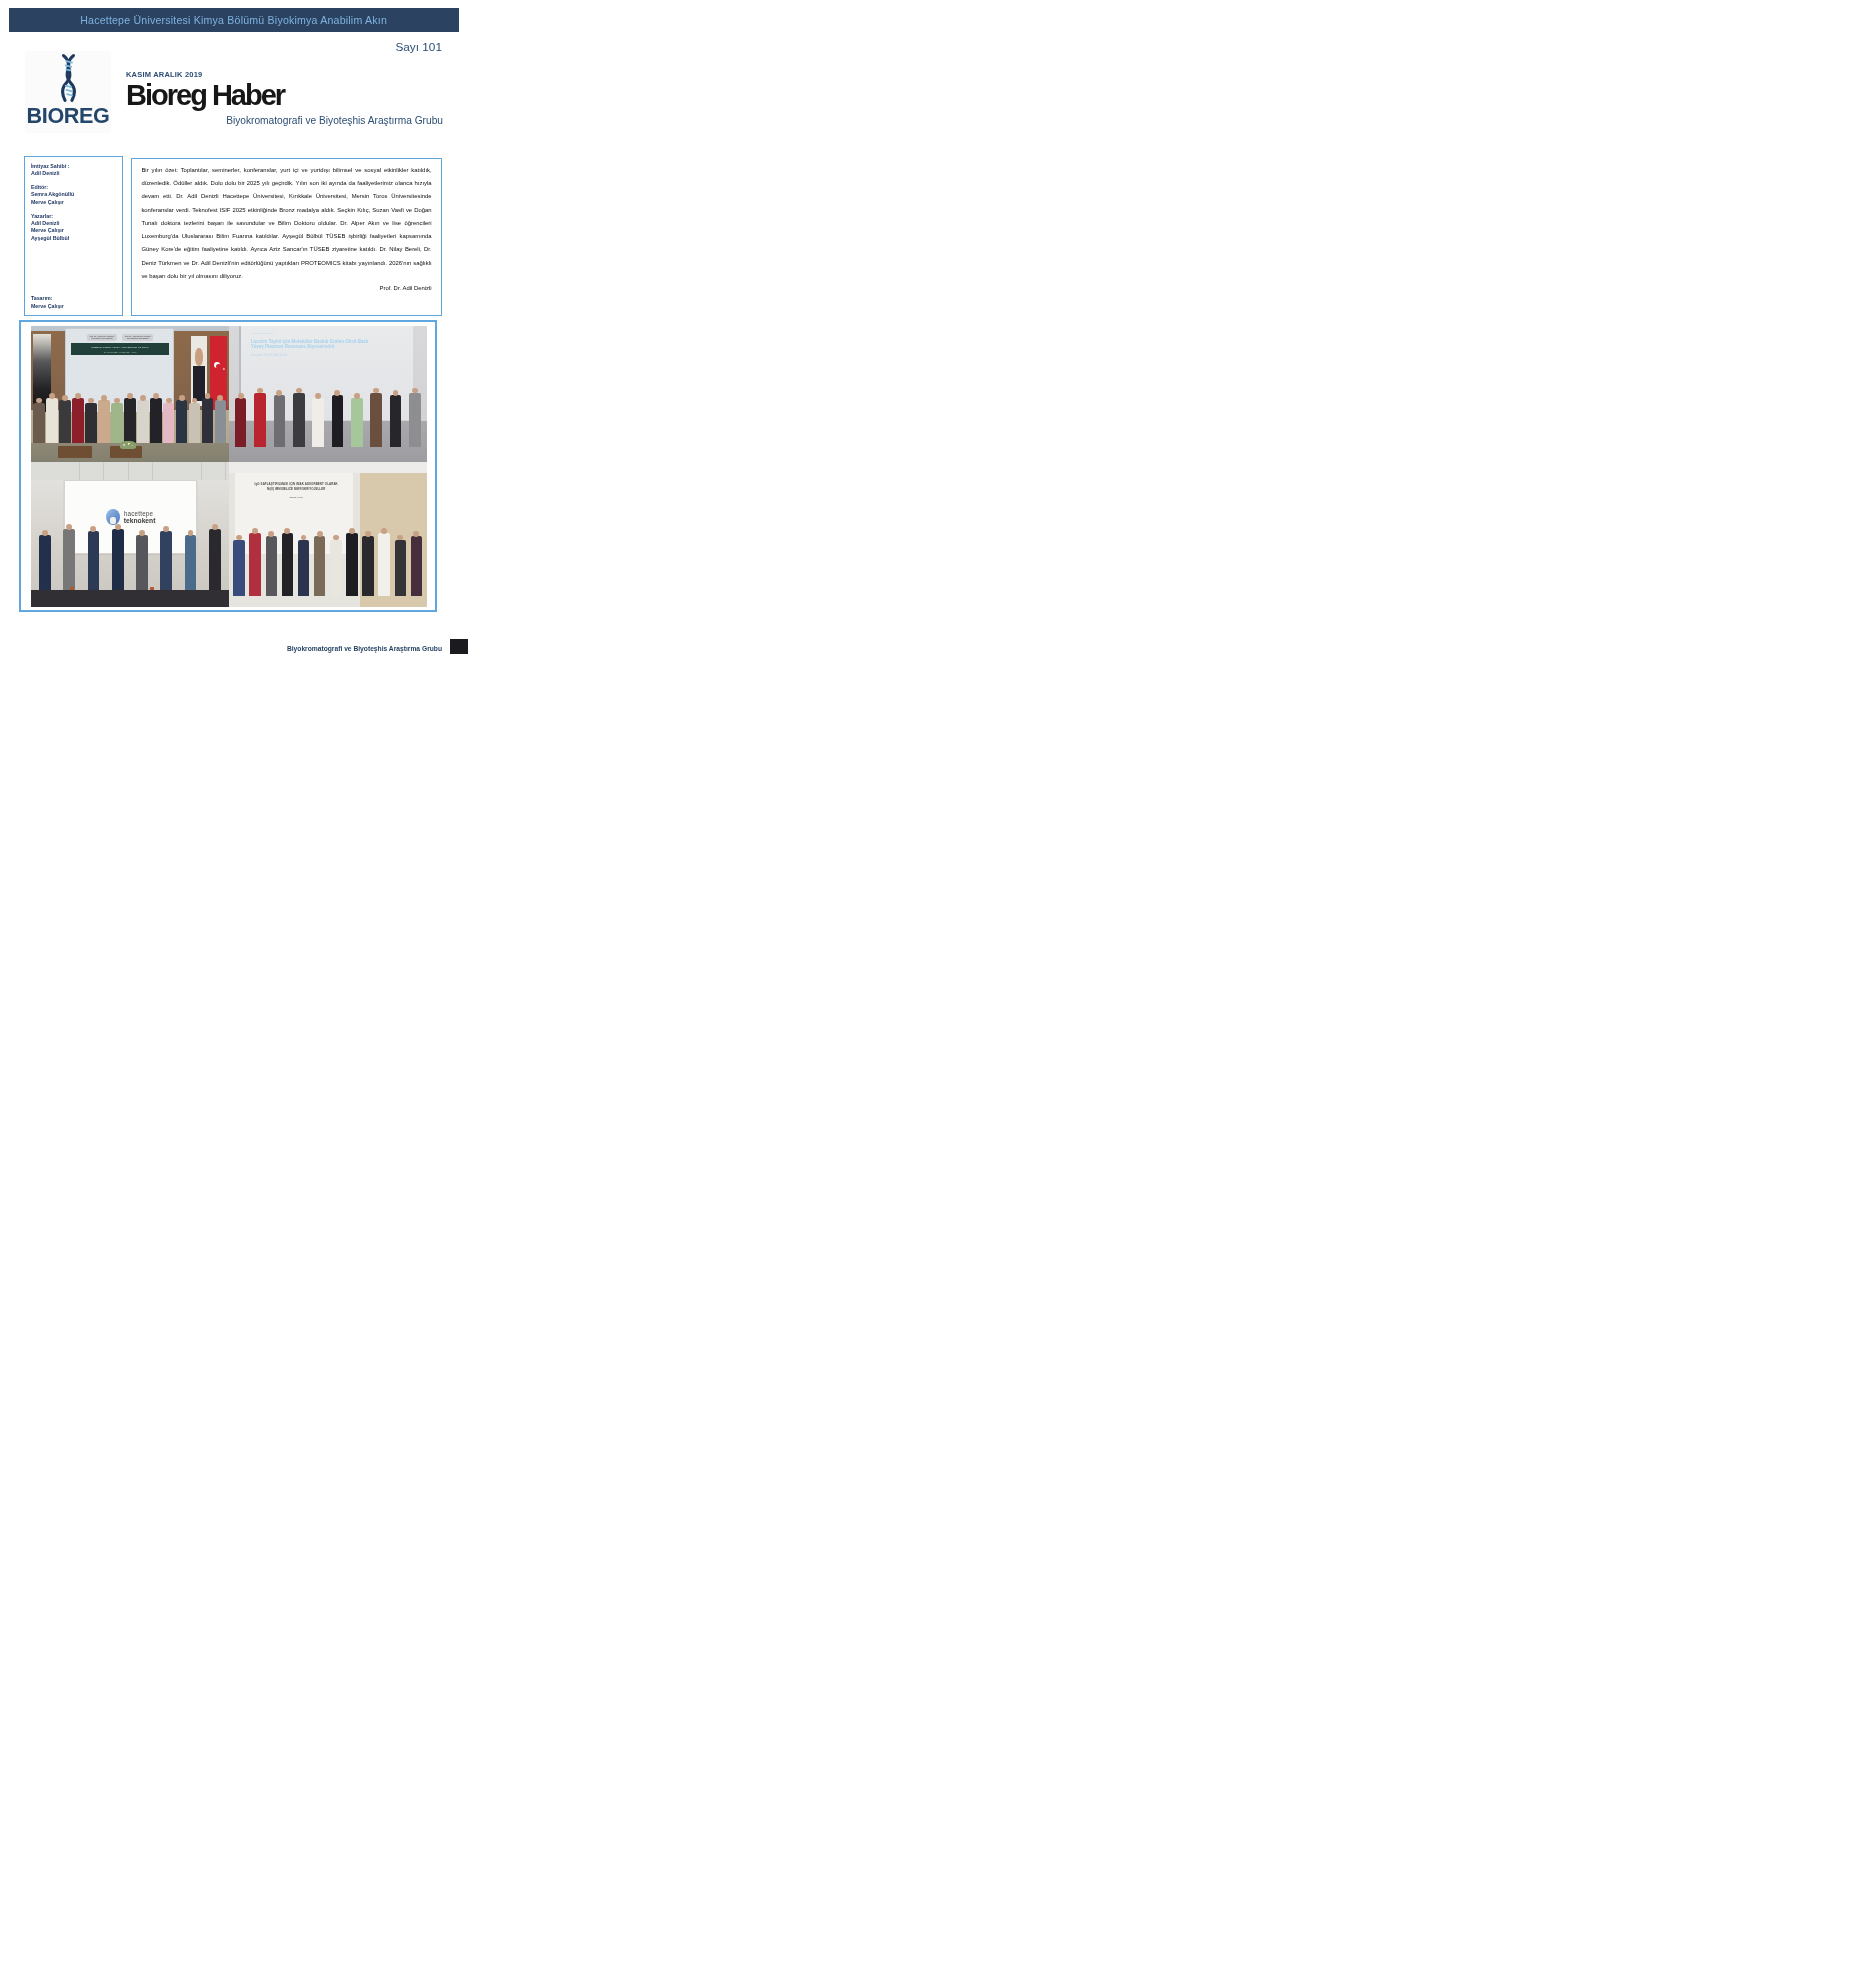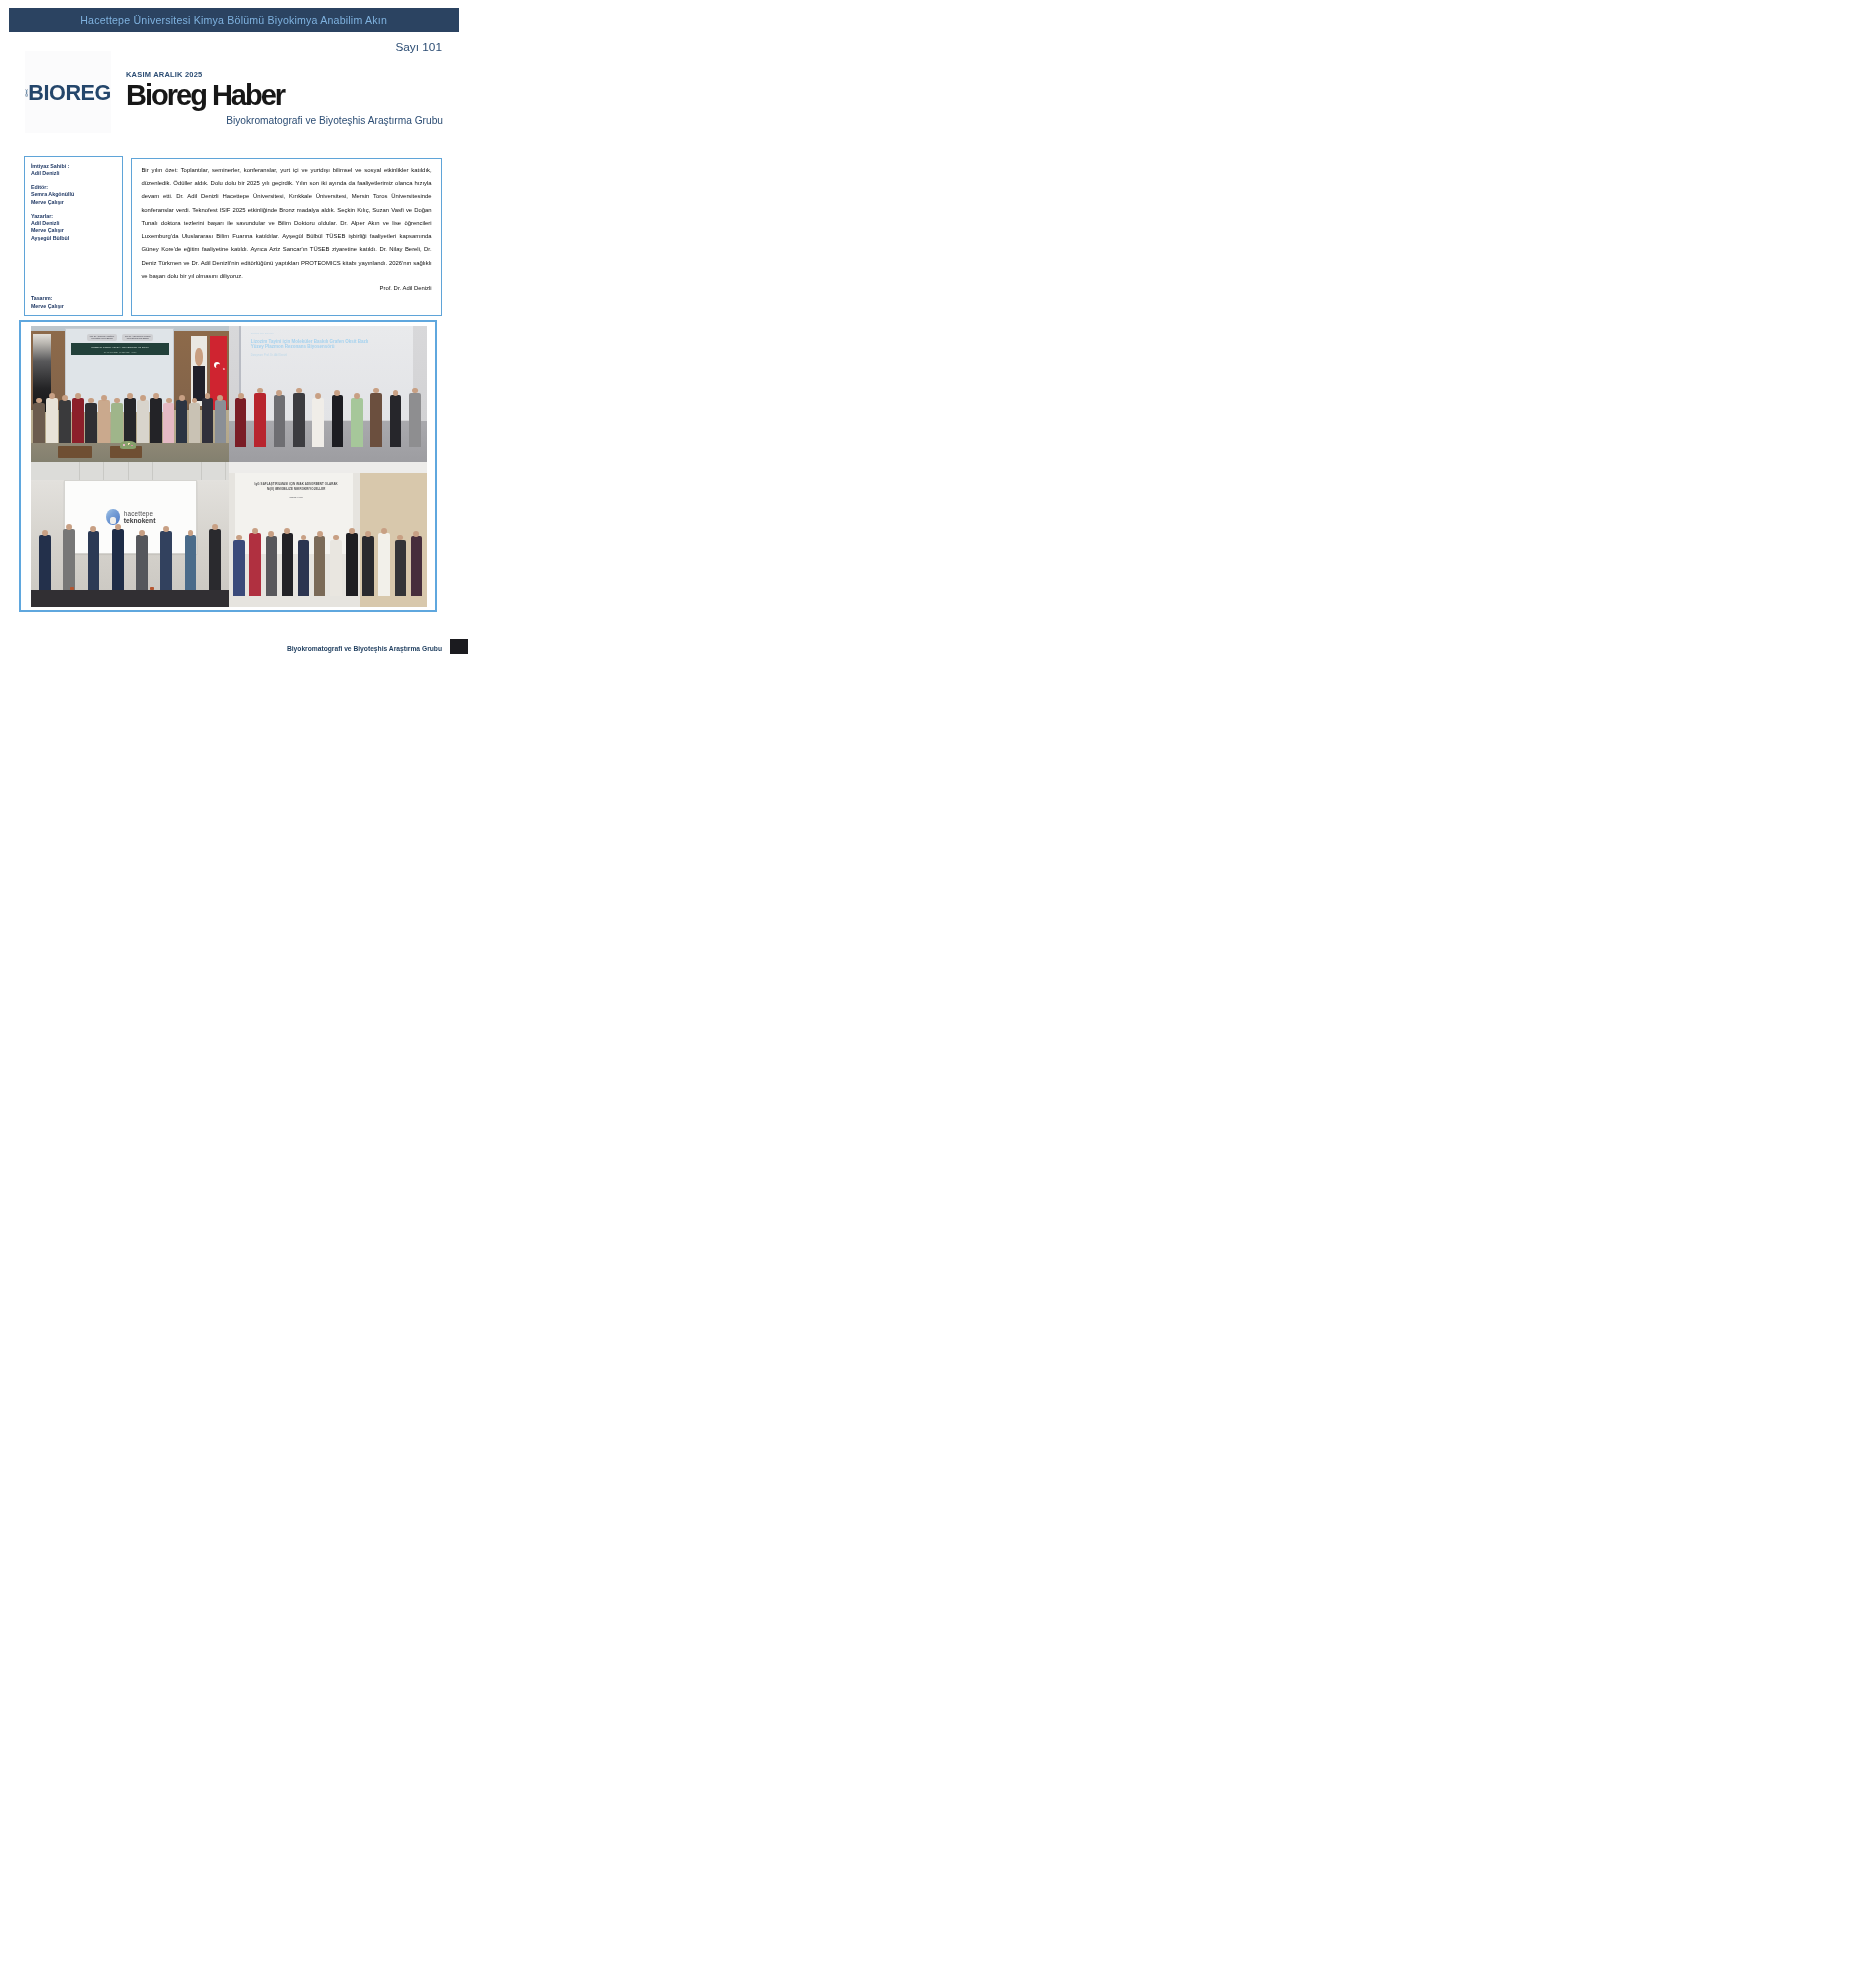--- a/index.html
+++ b/index.html
@@ -9,21 +9,21 @@
   
   .banner{position:absolute;left:8.6px;top:8.3px;width:450px;height:23.6px;
           display:flex;align-items:center;justify-content:center;}
   .banner-text{font-size:10.6px;letter-spacing:0.2px;}
 
   
   .issue{position:absolute;top:40px;right:26px;font-size:11.8px;font-weight:500;}
 
   
   .logo{position:absolute;left:25px;top:51px;width:86px;height:82px;
-        display:flex;flex-direction:row;align-items:center;justify-content:flex-start;
+        display:flex;flex-direction:column;align-items:center;justify-content:flex-start;
         background:#fbfbfc;}
   .logo svg{width:21px;height:50px;margin-top:1.6px;}
   .wordmark{font-size:21.6px;font-weight:bold;letter-spacing:-0.4px;line-height:1;margin-top:2.4px;}
 
   
   .masthead{position:absolute;left:126px;top:70px;width:317px;}
   .kicker{font-size:7.5px;font-weight:600;letter-spacing:0.2px;}
   .title{font-size:29px;font-weight:800;color:#171717;letter-spacing:-2px;
          line-height:.96;margin-top:3.1px;white-space:nowrap;}
   .subtitle{text-align:right;font-size:10.2px;font-weight:500;margin-top:4.7px;}
@@ -166,21 +166,21 @@
           <line x1="22" y1="92" x2="38" y2="96"></line>
           <line x1="24" y1="104" x2="40" y2="108"></line>
           <line x1="26" y1="116" x2="40" y2="120"></line>
         </g>
       </g>
     </svg>
     <div class="wordmark" style="color:#24466B;">BIOREG</div>
   </div>
 
   <div class="masthead">
-    <div class="kicker" style="color:#2C4D74;">KASIM ARALIK 2025</div>
+    <div class="kicker" style="color:#2C4D74;">KASIM ARALIK 2019</div>
     <div class="title">Bioreg Haber</div>
     <div class="subtitle" style="color:#2C4D74;">Biyokromatografi ve Biyoteşhis Araştırma Grubu</div>
   </div>
 
   <div class="info-box" style="color:#1F3864;">
     <div class="info-group">
       <div>İmtiyaz Sahibi :</div>
       <div>Adil Denizli</div>
     </div>
     <div class="info-group">

